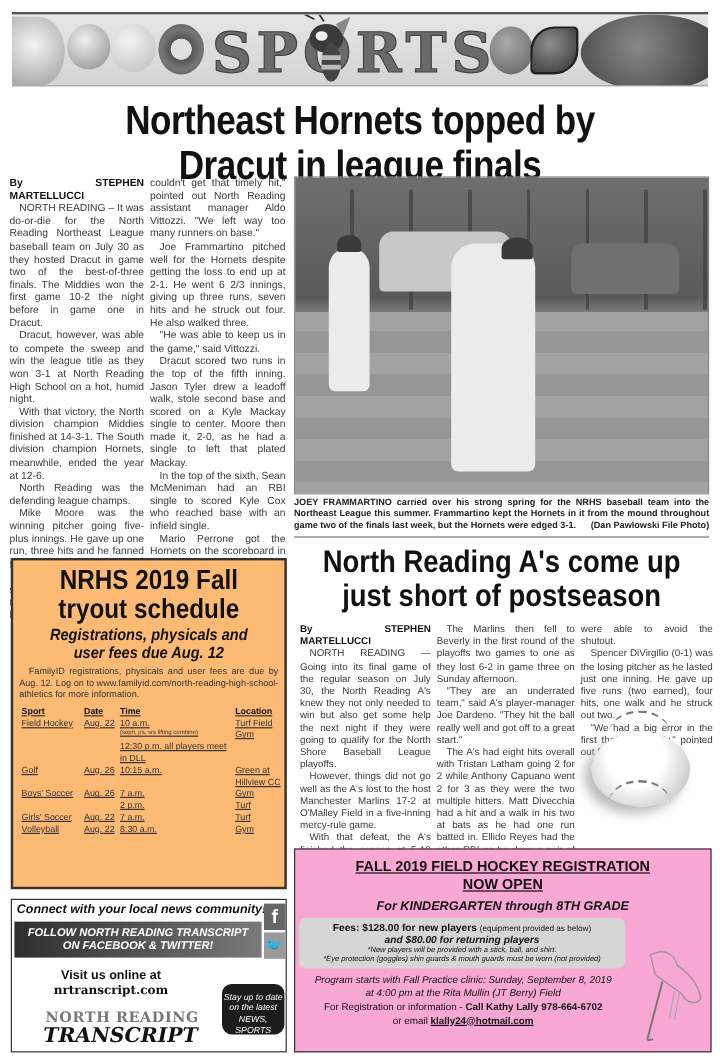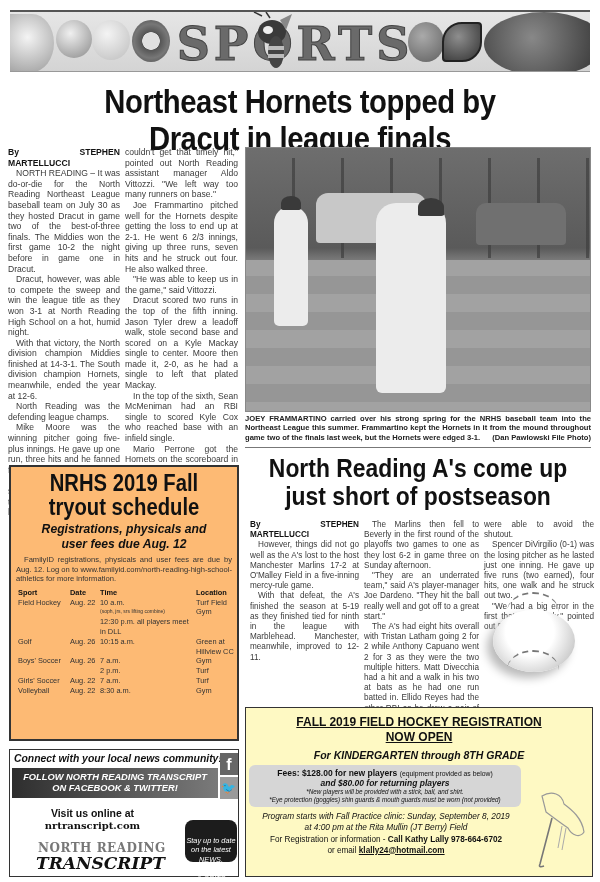--- a/index.html
+++ b/index.html
@@ -70,44 +70,44 @@
   .seam { position: absolute; border: 2px dashed #777; border-radius: 50%; }
   .seam.s1 { left: 14px; top: -18px; width: 52px; height: 40px; border-bottom: none; border-left: none; border-right: none; }
   .seam.s2 { left: 14px; top: 40px; width: 52px; height: 40px; border-bottom: none; border-left: none; border-right: none; }
 
   
   .tryout { position: absolute; left: 9px; top: 465px; width: 230px; height: 276px; background: #fdba74; border: 2px solid #333; }
   .tryout h2 { font-size: 23px; line-height: 24px; font-weight: bold; text-align: center; color: #111; transform: scaleX(0.88); margin-top: 4px; }
   .tryout h3 { font-size: 13.5px; line-height: 15px; font-style: italic; font-weight: bold; text-align: center; color: #111; transform: scaleX(0.9); margin-top: 2px; }
   .tryout .intro { font-size: 7.6px; line-height: 9.6px; color: #333; padding: 4px 5px 0 5px; text-align: justify; }
   .tryout .intro p { text-indent: 8px; }
-  .sched { margin: 4px 5px 0 7px; font-size: 7.4px; line-height: 9.8px; color: #333; border-collapse: collapse; width: 218px; }
+  .sched { margin: 4px 5px 0 7px; font-size: 7.4px; line-height: 9.8px; color: #333; border-collapse: collapse; width: 218px; text-decoration: underline; }
   .sched th { text-align: left; font-weight: bold; color: #111; }
   .sched td, .sched th { padding: 0; vertical-align: top; }
   .sched .c-sport { width: 52px; }
   .sched .c-date { width: 30px; }
   .sched .c-time { width: 96px; }
   .tiny { font-size: 5px; }
 
   
   .connect { position: absolute; left: 9px; top: 749px; width: 230px; height: 128px; border: 1px solid #333; background: #fff; }
   .connect .hdr { position: absolute; left: 4px; top: 3px; font-style: italic; font-weight: bold; font-size: 10.4px; color: #111; }
   .connect .follow { position: absolute; left: 2px; top: 18px; width: 206px; height: 30px;
     background: linear-gradient(90deg, #2e2e2e, #7a7a7a); color: #fff; font-style: italic; font-weight: bold; font-size: 9.3px; line-height: 11px; text-align: center; padding-top: 4px; }
   .fb { position: absolute; left: 210px; top: 3px; width: 18px; height: 22px; background: #666; color: #fff; font-weight: bold; font-size: 16px; text-align: center; line-height: 24px; }
   .tw { position: absolute; left: 210px; top: 27px; width: 18px; height: 22px; background: #9a9a9a; color: #fff; font-size: 12px; text-align: center; line-height: 22px; }
   .visit { position: absolute; left: 0; top: 57px; width: 165px; text-align: center; font-weight: bold; font-size: 10.5px; color: #111; }
   .url { position: absolute; left: 0; top: 70px; width: 165px; text-align: center; font-family: "DejaVu Serif", serif; font-weight: bold; font-size: 10px; color: #111; }
   .logo1 { position: absolute; left: 28px; top: 91px; font-family: "DejaVu Serif", serif; font-weight: bold; font-size: 12px; color: #777; letter-spacing: 0.5px; }
   .logo2 { position: absolute; left: 26px; top: 103px; font-family: "DejaVu Serif", serif; font-weight: bold; font-style: italic; font-size: 17px; color: #111; }
   .stay { position: absolute; left: 175px; top: 70px; width: 52px; height: 42px; background: #1c1c1c; border-radius: 8px;
-    color: #fff; font-style: italic; font-size: 7.3px; line-height: 9.4px; text-align: center; padding-top: 16px; }
-
-  
-  .fh { position: absolute; left: 245px; top: 707px; width: 348px; height: 170px; border: 1px solid #333; background: #fef9c3; }
+    color: #fff; font-style: italic; font-size: 7.3px; line-height: 9.4px; text-align: center; padding-top: 6px; }
+
+  
+  .fh { position: absolute; left: 245px; top: 707px; width: 348px; height: 170px; border: 1px solid #333; background: #f9a8d4; }
   .fh .t1 { text-align: center; font-weight: bold; font-size: 12px; line-height: 15px; text-decoration: underline; color: #111; margin-top: 7px; }
   .fh .t2 { text-align: center; font-weight: bold; font-size: 12px; line-height: 15px; text-decoration: underline; color: #111; }
   .fh .grades { text-align: center; font-style: italic; font-weight: bold; font-size: 10.5px; color: #111; margin-top: 4px; }
   .fh .fees { margin: 4px 0 0 3px; width: 272px; background: #d6d6d6; border-radius: 6px; padding: 3px 2px; text-align: center; font-style: italic; color: #111; }
   .fees .f1 { font-size: 8.5px; font-weight: bold; }
   .fees .f1 span { font-weight: normal; font-style: normal; font-size: 6.8px; }
   .fees .f2 { font-size: 8.5px; font-weight: bold; }
   .fees .n { font-size: 6.3px; line-height: 8px; }
   .fh .prog { width: 280px; text-align: center; font-style: italic; font-size: 8.3px; line-height: 10.5px; color: #111; margin-top: 4px; }
   .fh .contact { width: 280px; text-align: center; font-size: 8.2px; line-height: 10.5px; color: #111; margin-top: 3px; }
@@ -181,20 +181,21 @@
   <span class="credit">(Dan Pawlowski File Photo)</span>
 </div>
 <div class="rule"></div>
 
 <div class="headline2">
   <div>North Reading A's come up</div>
   <div>just short of postseason</div>
 </div>
 <div class="col col3">
   <p class="byline">By STEPHEN MARTELLUCCI</p>
+  <p>NORTH READING — Going into its final game of the regular season on July 30, the North Reading A's knew they not only needed to win but also get some help the next night if they were going to qualify for the North Shore Baseball League playoffs.</p>
   <p>However, things did not go well as the A's lost to the host Manchester Marlins 17-2 at O'Malley Field in a five-inning mercy-rule game.</p>
   <p>With that defeat, the A's finished the season at 5-19 as they finished tied for ninth in the league with Marblehead. Manchester, meanwhile, improved to 12-11.</p>
 </div>
 <div class="col col4">
   <p>The Marlins then fell to Beverly in the first round of the playoffs two games to one as they lost 6-2 in game three on Sunday afternoon.</p>
   <p>"They are an underrated team," said A's player-manager Joe Dardeno. "They hit the ball really well and got off to a great start."</p>
   <p>The A's had eight hits overall with Tristan Latham going 2 for 2 while Anthony Capuano went 2 for 3 as they were the two multiple hitters. Matt Divecchia had a hit and a walk in his two at bats as he had one run batted in. Ellido Reyes had the other RBI as he drew a pair of walks.</p>
   <p>The A's scored both of their runs in the top of the fifth inning as they</p>
 </div>
 <div class="col col5">

